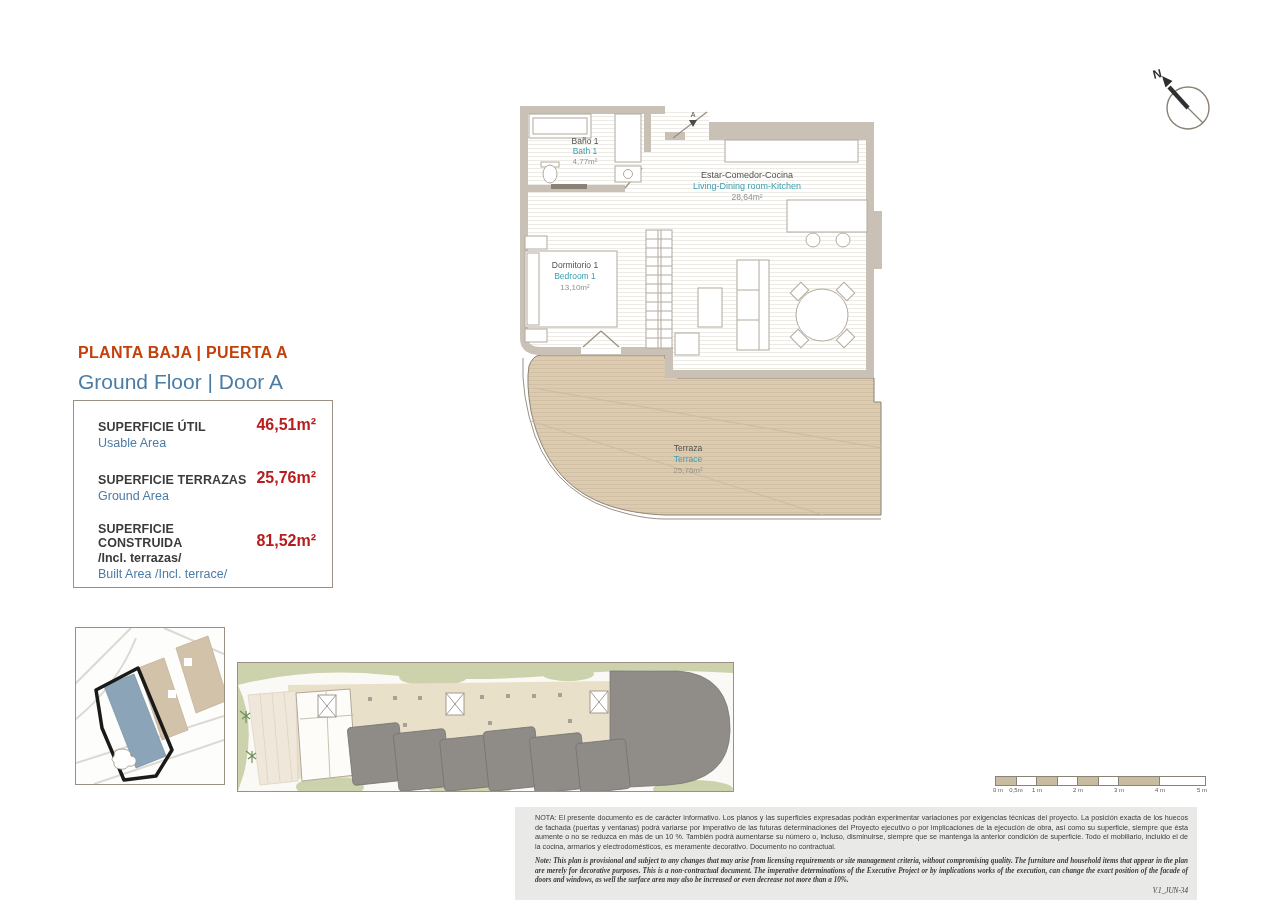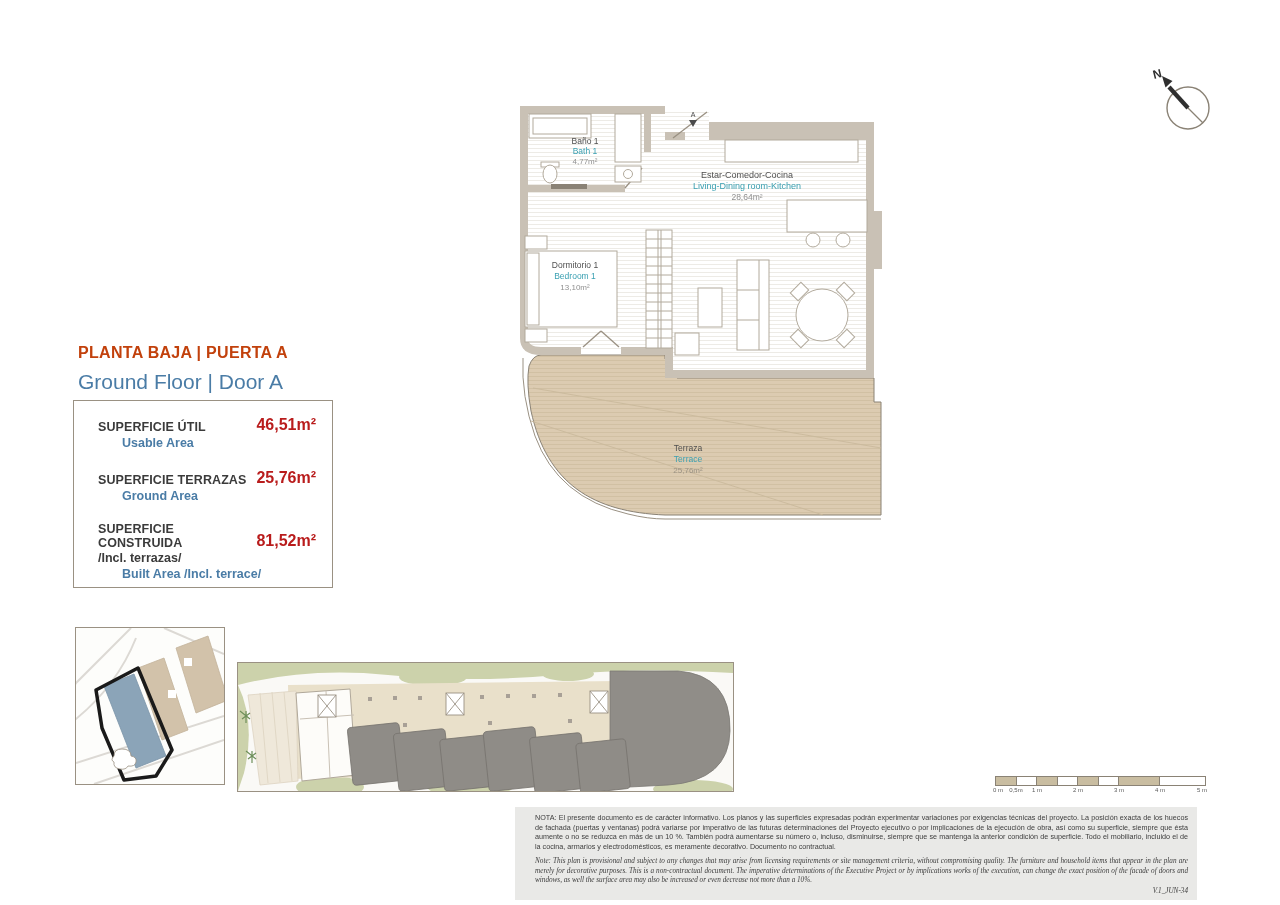--- a/index.html
+++ b/index.html
@@ -11,41 +11,41 @@
   .page-title{font-size:16px;font-weight:700;letter-spacing:.3px;color:#c2410c;}
   .page-subtitle{font-size:21px;font-weight:400;color:#4a7ca6;margin-top:8px;}
 
   
   .area-box{width:260px;height:188px;border:1px solid #9a9183;box-sizing:border-box;background:#fff;}
   .area-row{padding:0 16px 0 24px;margin-top:19px;}
   .area-row:first-child{margin-top:15px;}
   .area-row .line1{display:flex;justify-content:space-between;align-items:flex-end;}
   .lbl-es{font-size:12.5px;font-weight:700;color:#3b3b3b;letter-spacing:.1px;}
   .lbl-es2{font-size:12.5px;font-weight:700;color:#3b3b3b;margin-top:1px;}
-  .lbl-en{font-size:12.5px;font-weight:700;color:#4a7ca6;margin-top:2px;margin-left:24px;}
+  .lbl-en{font-size:12.5px;font-weight:400;color:#4a7ca6;margin-top:2px;}
   .val{font-size:16px;font-weight:700;color:#b91c1c;white-space:nowrap;}
 
   
   .framed{border:1px solid #9a9183;box-sizing:border-box;background:#fdfdfb;}
 
   
   .scalebar{width:211px;}
   .scalebar .bar{display:flex;height:8px;border:1px solid #8a8275;box-sizing:content-box;background:#fff;}
   .scalebar .seg{height:100%;border-right:1px solid #8a8275;box-sizing:border-box;}
   .scalebar .seg:last-child{border-right:none;}
   .seg.tan{background:#c9bda1;}
   .seg.white{background:#ffffff;}
   .scalebar .labels{position:relative;height:9px;margin-top:1px;font-size:6px;color:#5a5a5a;}
   .scalebar .labels span{position:absolute;transform:translateX(-50%);white-space:nowrap;}
 
   
   .notes{width:682px;background:#e9e9e7;padding:6px 9px 5px 9px;box-sizing:border-box;}
   .nota-es{font-size:7.2px;line-height:1.32;color:#3c3c3c;text-align:justify;}
   .note-en{font-size:7.2px;line-height:1.32;color:#3c3c3c;text-align:justify;margin-top:6px;
-           font-family:"Liberation Serif",serif;font-style:italic;}
+           font-family:"Liberation Serif",serif;font-style:italic;font-weight:bold;}
   .version{font-size:7.2px;color:#3c3c3c;text-align:right;margin-top:1px;
            font-family:"Liberation Serif",serif;font-style:italic;}
 </style>
 </head>
 <body>
 
 <div class="canvas">
 
   <svg class="abs" style="left:1152px;top:62px;" width="68" height="76" viewBox="0 0 68 76">
     <circle cx="36" cy="46" r="21" fill="none" stroke="#8a8275" stroke-width="1.4"></circle>

